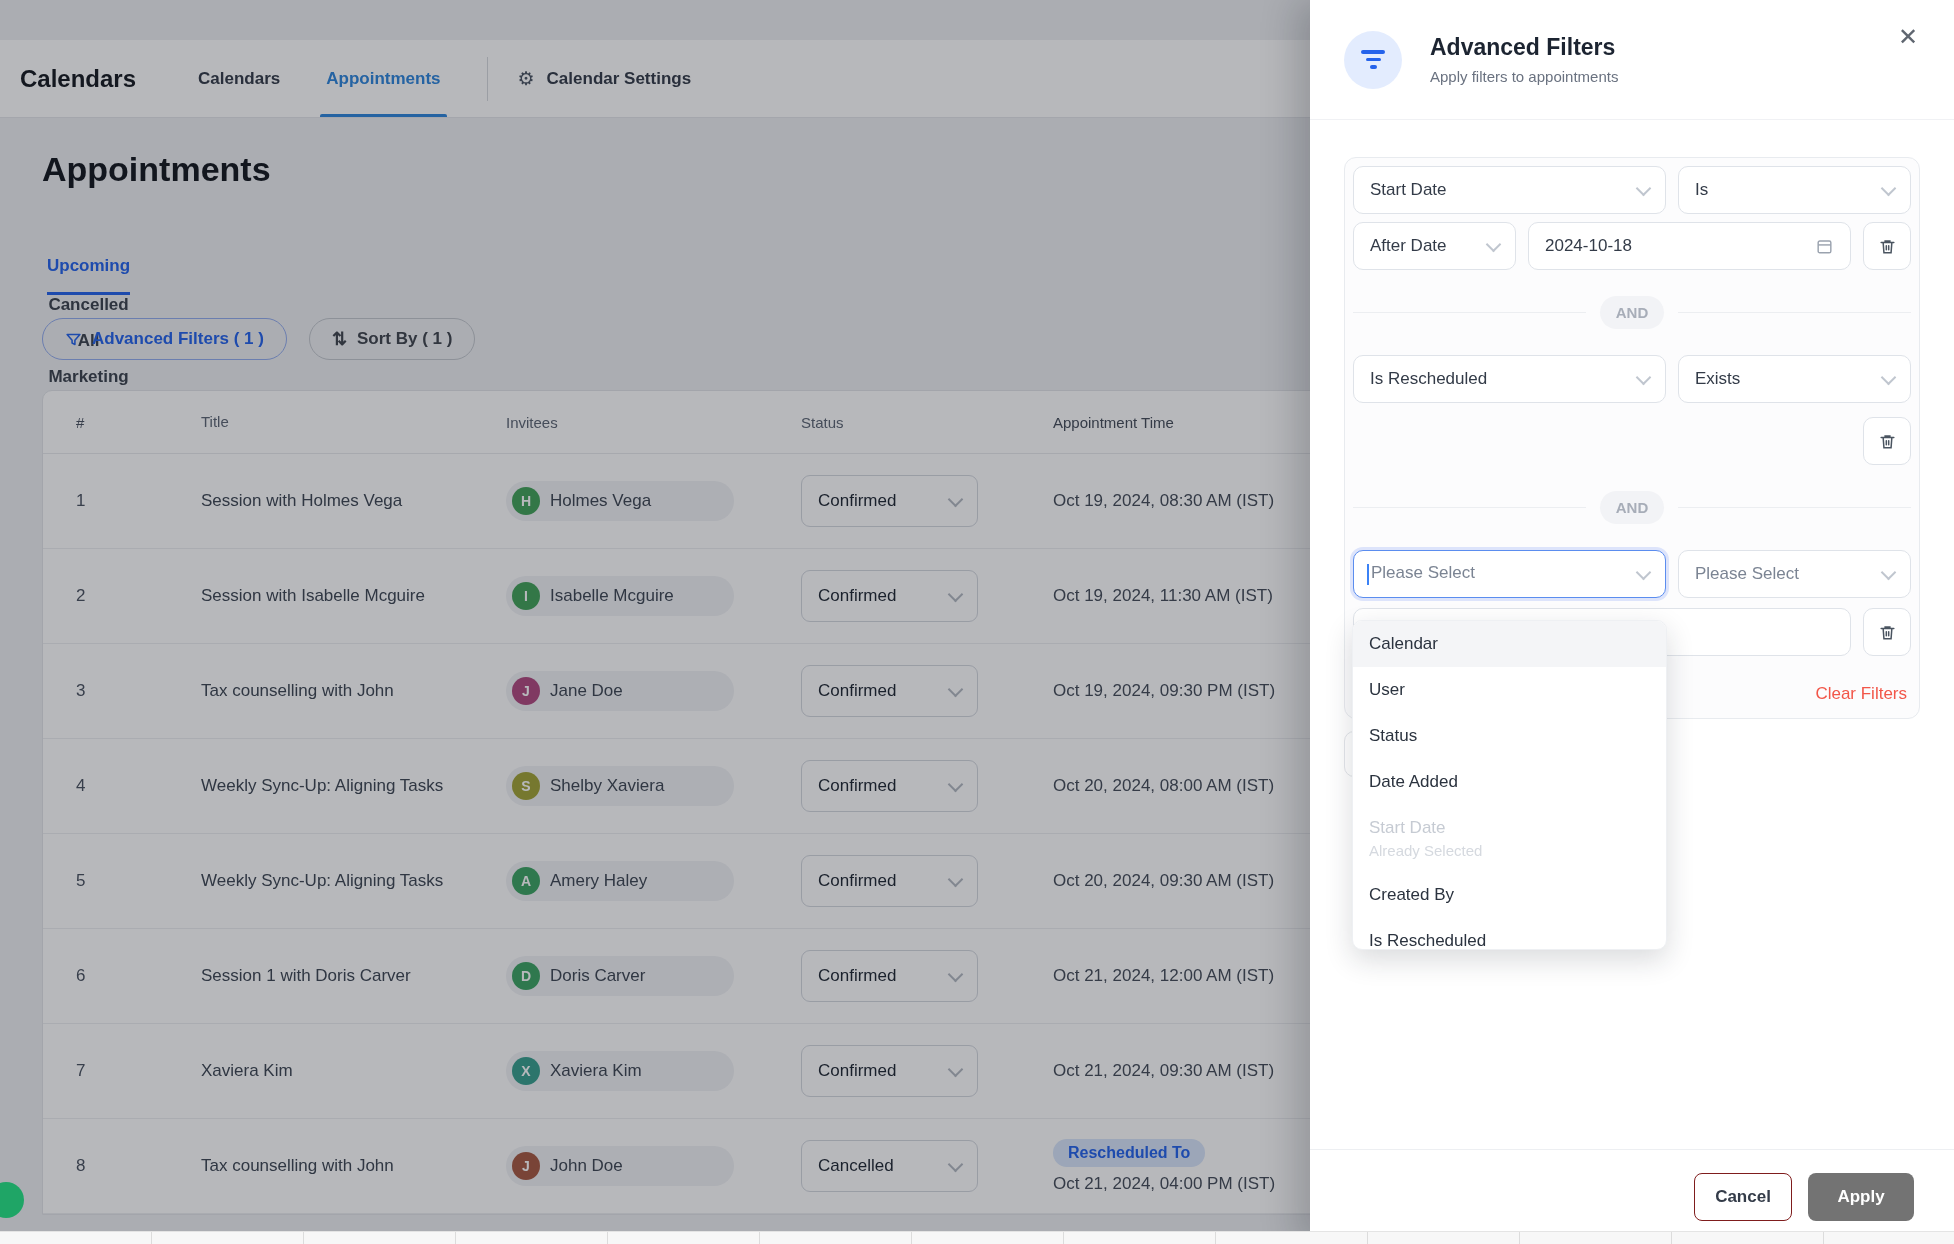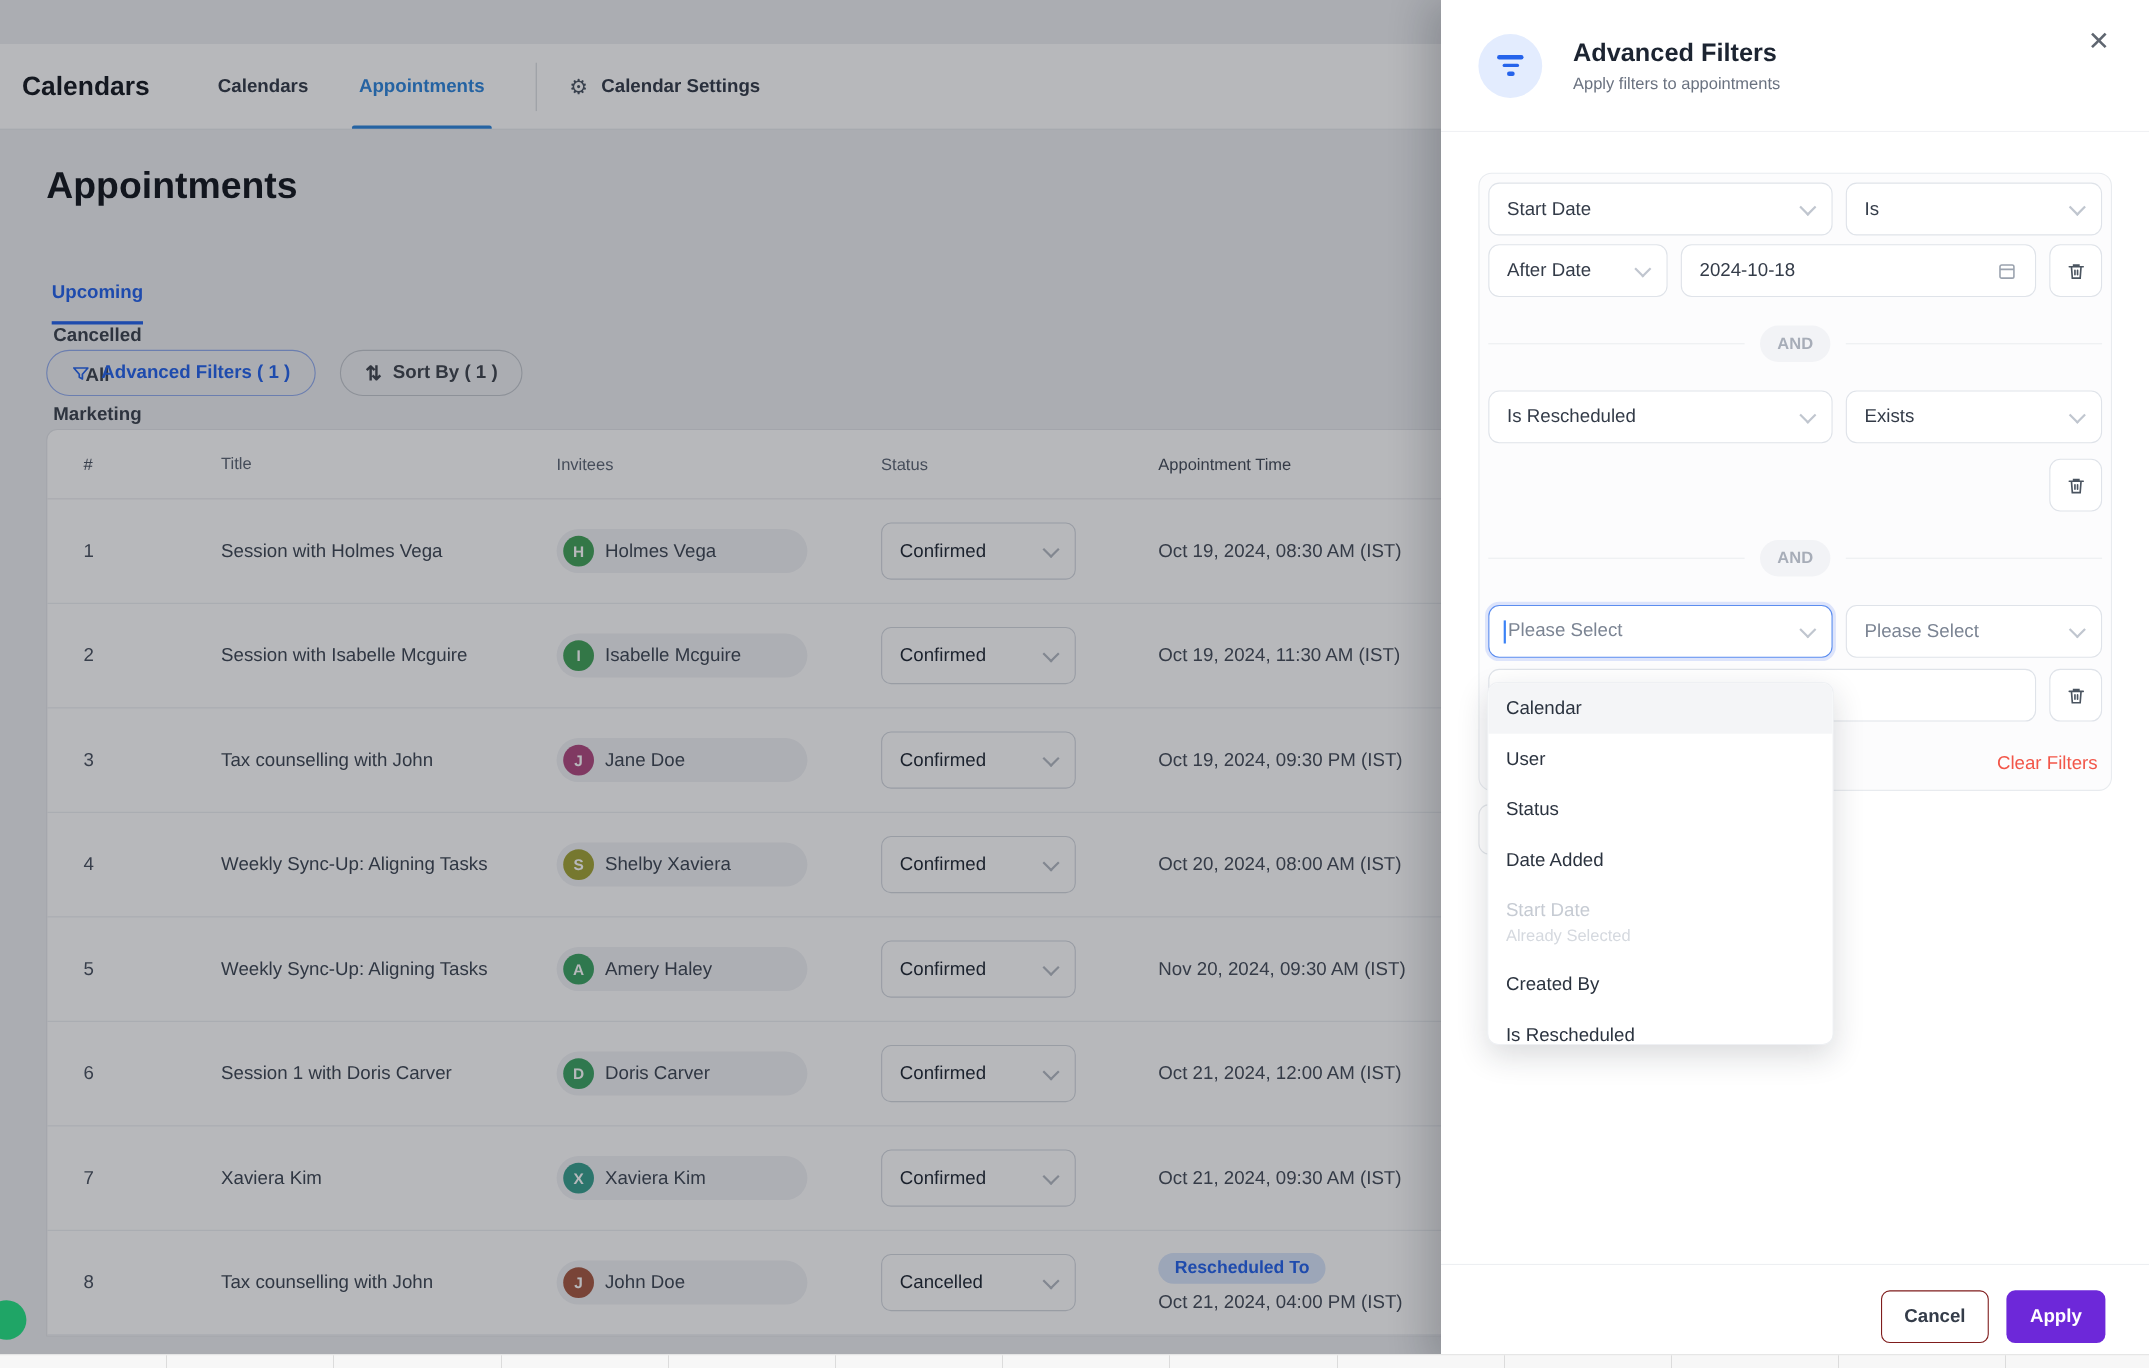--- a/index.html
+++ b/index.html
@@ -108,21 +108,21 @@
             box-shadow:0 10px 28px rgba(25,32,44,.16);}
   .opt{padding:13px 16px;font-size:17px;color:#2b333f;cursor:pointer;}
   .opt.active{background:#f4f5f7;}
   .opt.disabled{color:#c6cbd3;cursor:default;}
   .opt .sub{font-size:15px;color:#d5d9df;margin-top:4px;}
 
   .d-foot{position:absolute;bottom:0;left:0;right:0;height:94px;border-top:1px solid #edeff2;background:#fff;
           display:flex;align-items:center;justify-content:flex-end;gap:16px;padding-right:40px;}
   .btn-cancel{width:98px;height:48px;border-radius:8px;border:1px solid #7f1d1d;background:#fff;
               font-size:17px;font-weight:600;color:#343c49;font-family:inherit;cursor:pointer;}
-  .btn-apply{width:90px;height:48px;border-radius:8px;border:none;background:#6d28d9;color:#fff;
+  .btn-apply{width:106px;height:48px;border-radius:8px;border:none;background:#737373;color:#fff;
              font-size:17px;font-weight:600;font-family:inherit;cursor:pointer;}
 
   svg{display:block;}
 </style>
 </head>
 <body>
 
 <div class="stage">
 
   <div class="topbar">
@@ -241,21 +241,21 @@
       <div class="c-inv"><span class="chip">
             <span class="av" style="background: rgb(61, 164, 99);">A</span>
             <span>Amery Haley</span>
           </span></div>
       <div class="c-status">
           <div class="status-select">
             <span>Confirmed</span>
             <span class="chev"></span>
           </div>
         </div>
-      <div class="c-time"><span>Nov 20, 2024, 09:30 AM (IST)</span></div>
+      <div class="c-time"><span>Oct 20, 2024, 09:30 AM (IST)</span></div>
     </div>
 
     <div class="trow">
       <div class="c-num">6</div>
       <div class="c-title">Session 1 with Doris Carver</div>
       <div class="c-inv"><span class="chip">
             <span class="av" style="background: rgb(61, 164, 99);">D</span>
             <span>Doris Carver</span>
           </span></div>
       <div class="c-status">

